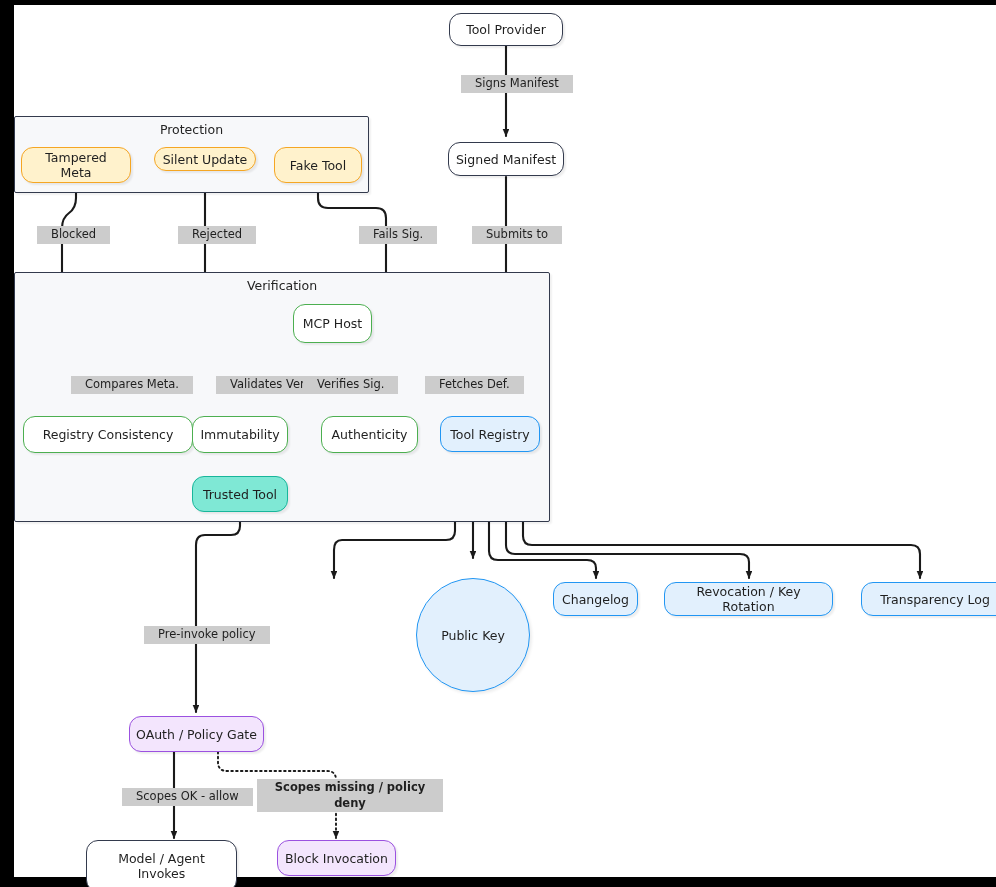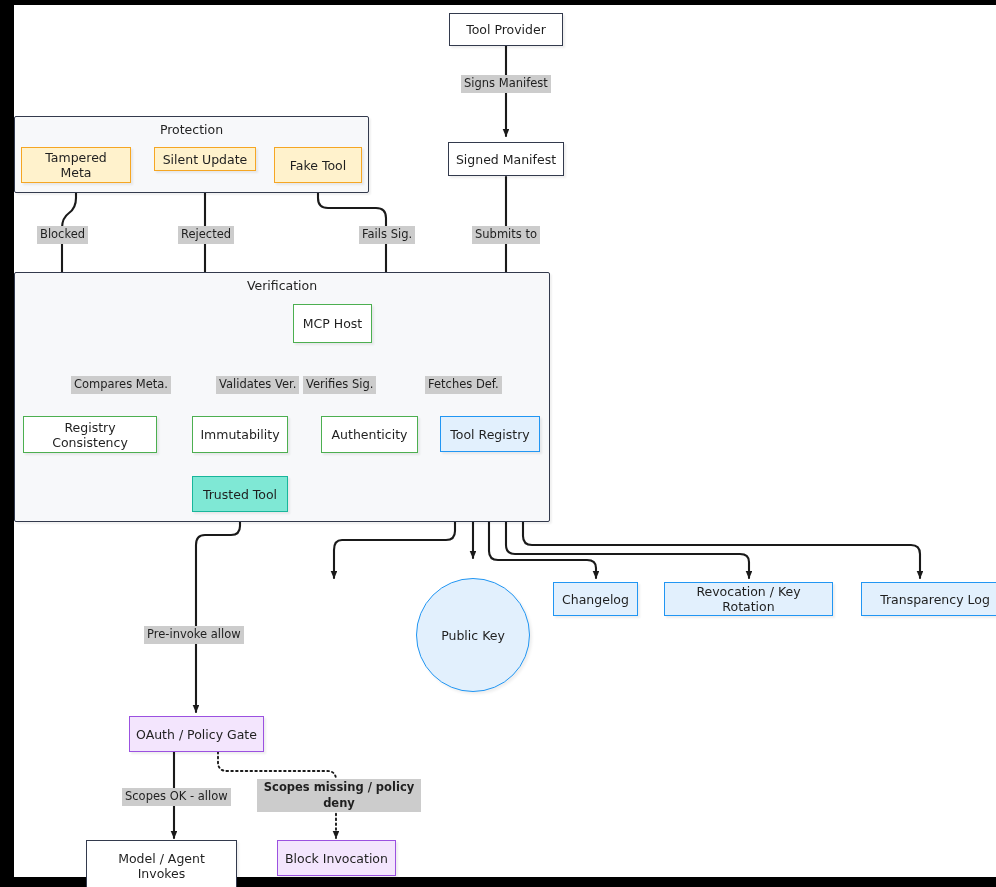--- a/index.html
+++ b/index.html
@@ -7,31 +7,31 @@
          font-family:"DejaVu Sans","Liberation Sans",sans-serif;}
   #canvas{position:absolute;left:14px;top:5px;width:982px;height:872px;background:#ffffff;}
   svg#wires{position:absolute;left:0;top:0;width:996px;height:887px;overflow:visible;pointer-events:none;}
 
   .sg{position:absolute;border:1.4px solid #333A4D;background:#f7f8fa;border-radius:2px;
       box-shadow:2px 2px 2px rgba(0,0,0,.06);}
   .sg-title{position:absolute;left:0;right:0;top:5px;text-align:center;font-size:12.5px;color:#242424;}
 
   .node{position:absolute;display:flex;align-items:center;justify-content:center;
         box-sizing:border-box;text-align:center;font-size:12.5px;line-height:1.2;
-        border-radius:0;color:#1f1f1f;box-shadow:2px 2px 2px rgba(0,0,0,.07);padding:0 6px;}
+        border-radius:12px;color:#1f1f1f;box-shadow:2px 2px 2px rgba(0,0,0,.07);padding:0 6px;}
   .n-plain{background:#ffffff;border:1.5px solid #333A4D;}
   .n-orange{background:#FFF2CC;border:1.8px solid #F5A623;}
   .n-green{background:#ffffff;border:1.5px solid #4CAF50;}
   .n-blue{background:#E2F0FD;border:1.8px solid #2196F3;}
   .n-teal{background:#7FE8D5;border:1.5px solid #18B69B;}
   .n-purple{background:#F3E5FD;border:1.8px solid #9B51E0;}
   .n-circle{background:#E2F0FD;border:1.8px solid #2196F3;border-radius:50%;box-shadow:2px 2px 3px rgba(0,0,0,.07);}
 
   .elabel{position:absolute;background:#CCCCCC;color:#1f1f1f;font-size:11.5px;line-height:1.35;
-          padding:1px 3px;text-align:center;white-space:nowrap;}
+          padding:1px 14px;text-align:center;white-space:nowrap;}
   .elabel.wrap{white-space:normal;font-weight:bold;}
 </style>
 </head>
 <body>
 
 <div id="stage">
   <div id="canvas"></div>
 
   <svg id="wires" viewBox="0 0 996 887" xmlns="http://www.w3.org/2000/svg">
     <defs>
@@ -92,21 +92,21 @@
   <div class="node n-plain" style="left:448px;top:142px;width:116px;height:34px;">Signed Manifest</div>
 
   <div class="node n-orange" style="left:21px;top:147px;width:110px;height:36px;">Tampered Meta</div>
 
   <div class="node n-orange" style="left:154px;top:147px;width:102px;height:24px;">Silent Update</div>
 
   <div class="node n-orange" style="left:274px;top:147px;width:88px;height:36px;">Fake Tool</div>
 
   <div class="node n-green" style="left:293px;top:304px;width:79px;height:39px;">MCP Host</div>
 
-  <div class="node n-green" style="left:23px;top:416px;width:134px;height:37px;">Registry Consistency</div>
+  <div class="node n-green" style="left:23px;top:416px;width:170px;height:37px;">Registry Consistency</div>
 
   <div class="node n-green" style="left:192px;top:416px;width:96px;height:37px;">Immutability</div>
 
   <div class="node n-green" style="left:321px;top:416px;width:97px;height:37px;">Authenticity</div>
 
   <div class="node n-blue" style="left:440px;top:416px;width:100px;height:36px;">Tool Registry</div>
 
   <div class="node n-teal" style="left:192px;top:476px;width:96px;height:36px;">Trusted Tool</div>
 
 
@@ -136,18 +136,18 @@
   <div class="elabel" style="left:359px;top:226px;">Fails Sig.</div>
 
   <div class="elabel" style="left:71px;top:376px;">Compares Meta.</div>
 
   <div class="elabel" style="left:216px;top:376px;">Validates Ver.</div>
 
   <div class="elabel" style="left:303px;top:376px;">Verifies Sig.</div>
 
   <div class="elabel" style="left:425px;top:376px;">Fetches Def.</div>
 
-  <div class="elabel" style="left:144px;top:626px;">Pre-invoke allow</div>
+  <div class="elabel" style="left:144px;top:626px;">Pre-invoke policy</div>
 
   <div class="elabel" style="left:122px;top:788px;">Scopes OK - allow</div>
 
   <div class="elabel wrap" style="left:257px;top:779px;width:158px;">Scopes missing / policy deny</div>
 </div>
 
 </body></html>

